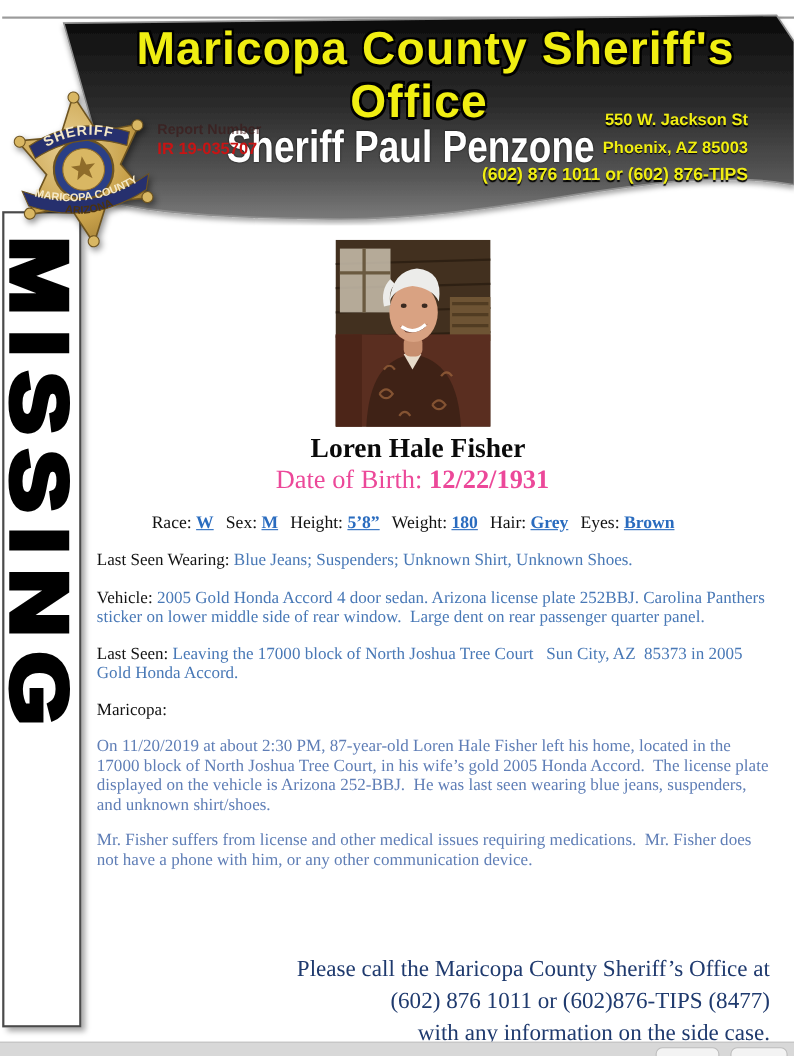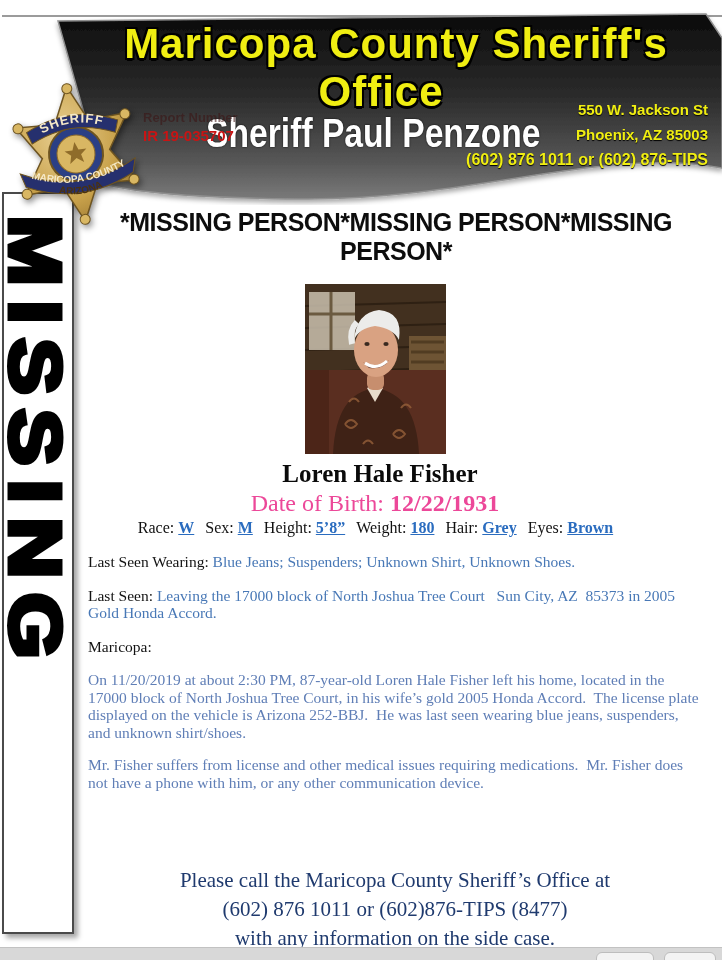--- a/index.html
+++ b/index.html
@@ -26,21 +26,21 @@
   }
   .sheriff-name {
     left:0; right:0; top:110px; text-align:center; padding-left:30px;
     font-size:41px; font-weight:bold; color:#ffffff;
     transform:scaleX(0.82); transform-origin:50% 50%;
     text-shadow:0 0 2px #000;
   }
   .report { left:143px; top:110px; }
   .report-label { font-size:13px; font-weight:bold; color:#3c1212; opacity:0.55; }
   .report-number { font-size:15px; font-weight:bold; color:var(--report_red); margin-top:2px; }
-  .address { right:14px; top:97px; text-align:right; }
+  .address { right:42px; top:97px; text-align:right; }
   .address div { font-size:15px; font-weight:bold; color:var(--title_yellow); line-height:25px; text-shadow:0 1px 1px #000; }
   .address .phone { font-size:16px; }
   
   .badge { position:absolute; left:6px; top:82px; width:140px; height:145px; z-index:5;
            filter:drop-shadow(2px 3px 3px rgba(0,0,0,0.45)); }
   
   .missing-box {
     position:absolute; left:2px; top:192px; width:72px; height:742px;
     background:#fff; border:2px solid #4a4a4a; box-shadow:4px 4px 5px rgba(0,0,0,0.35);
     overflow:hidden; z-index:2;
@@ -59,32 +59,32 @@
   .mp-line {
     margin-top:8px; text-align:center;
     font-family:"Liberation Sans", sans-serif; font-weight:bold;
     font-size:25px; letter-spacing:-0.5px; color:#0d0d0d;
   }
   .photo { display:block; width:141px; height:170px; margin:18px auto 0 auto; transform:translateX(-21px); }
   .person-block { text-align:center; padding-right:42px; }
   .person-name { margin-top:6px; font-size:25px; font-weight:bold; color:#0a0a0a;padding-left:10px; }
   .dob-line { margin-top:2px; font-size:24px; color:#ec4899; }
   .dob-line .dob-value { font-weight:bold; }
-  .attr-line { margin-top:2px; font-size:16px; color:#111; }
+  .attr-line { margin-top:16px; font-size:16px; color:#111; }
   .attr-pair { margin:0 3px 0 4px; }
   .attr-label { color:#111; }
   .attr-value { color:var(--link_blue); font-weight:bold; text-decoration:underline; margin-left:4px; }
   .details { margin-top:16px; padding:0 16px 0 12px; font-size:15.5px; line-height:17.5px; }
   .detail { margin-bottom:16px; }
   .dlabel { color:#121212; white-space:pre-wrap; }
   .dvalue { color:var(--text_blue); white-space:pre-wrap; }
   .para { margin-bottom:15px; color:var(--narrative_blue); white-space:pre-wrap; }
   
   .footer {
-    position:absolute; left:90px; top:866px; width:610px; text-align:center;
+    position:absolute; left:90px; top:866px; width:610px; text-align:right;
     font-size:21px; line-height:29px; color:var(--footer_navy);
   }
   
   .bottom-strip {
     position:absolute; left:0; bottom:0; width:722px; height:13px;
     background:#d8d8d8; border-top:1px solid #c2c2c2; overflow:hidden;
   }
   .chip { position:absolute; top:4px; height:16px; background:#f3f3f3; border:1px solid #bdbdbd; border-radius:6px; }
   .chip.c1 { left:596px; width:58px; }
   .chip.c2 { left:664px; width:52px; }
@@ -167,21 +167,20 @@
         <textPath href="#arcBot2" startOffset="50%" text-anchor="middle">ARIZONA</textPath>
       </text>
     </g>
   </svg>
 
   <div class="missing-box">
     <span class="missing-vertical">MISSING</span>
   </div>
 
   <div class="content">
-    <div class="mp-line">*MISSING PERSON*MISSING PERSON*MISSING PERSON*</div>
 
     <svg class="photo" viewBox="0 0 141 170">
       <rect x="0" y="0" width="141" height="170" fill="#42301f"></rect>
       <g stroke="#2e2013" stroke-width="2">
         <line x1="0" y1="22" x2="141" y2="18"></line>
           <line x1="0" y1="44" x2="141" y2="40"></line>
         <line x1="0" y1="66" x2="141" y2="62"></line>
           <line x1="0" y1="88" x2="141" y2="84"></line>
       </g>
       <rect x="4" y="8" width="46" height="58" fill="#c9c0ae" opacity="0.85"></rect>
@@ -233,20 +232,23 @@
         <span class="attr-pair"><span class="attr-label">Hair:</span><span class="attr-value">Grey</span></span>
         <span class="attr-pair"><span class="attr-label">Eyes:</span><span class="attr-value">Brown</span></span>
       </div>
     </div>
 
     <div class="details">
       <div class="detail">
         <span class="dlabel">Last Seen Wearing: </span><span class="dvalue">Blue Jeans; Suspenders; Unknown Shirt, Unknown Shoes.</span>
       </div>
       <div class="detail">
+        <span class="dlabel">Vehicle: </span><span class="dvalue">2005 Gold Honda Accord 4 door sedan. Arizona license plate 252BBJ. Carolina Panthers sticker on lower middle side of rear window.  Large dent on rear passenger quarter panel.</span>
+      </div>
+      <div class="detail">
         <span class="dlabel">Last Seen: </span><span class="dvalue">Leaving the 17000 block of North Joshua Tree Court   Sun City, AZ  85373 in 2005 Gold Honda Accord.</span>
       </div>
       <div class="detail">
         <span class="dlabel">Maricopa:</span><span class="dvalue"></span>
       </div>
       <div class="para">On 11/20/2019 at about 2:30 PM, 87-year-old Loren Hale Fisher left his home, located in the 17000 block of North Joshua Tree Court, in his wife’s gold 2005 Honda Accord.  The license plate displayed on the vehicle is Arizona 252-BBJ.  He was last seen wearing blue jeans, suspenders, and unknown shirt/shoes.</div>
       <div class="para">Mr. Fisher suffers from license and other medical issues requiring medications.  Mr. Fisher does not have a phone with him, or any other communication device.</div>
     </div>
   </div>
 

